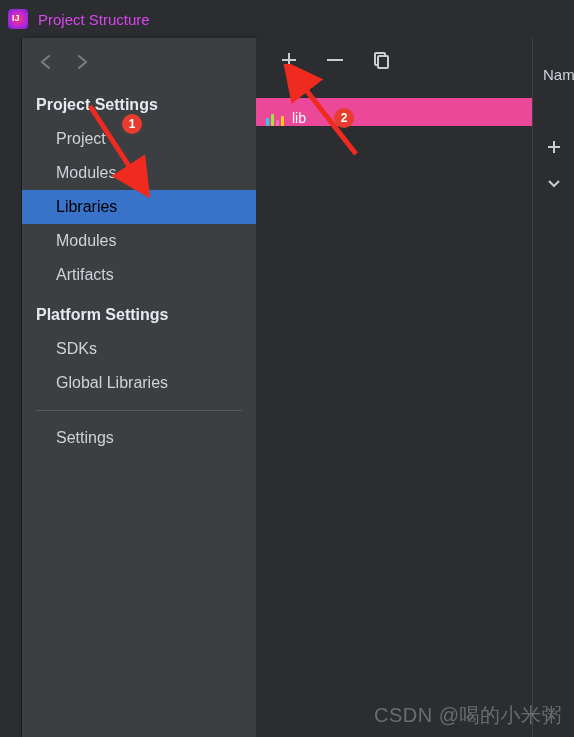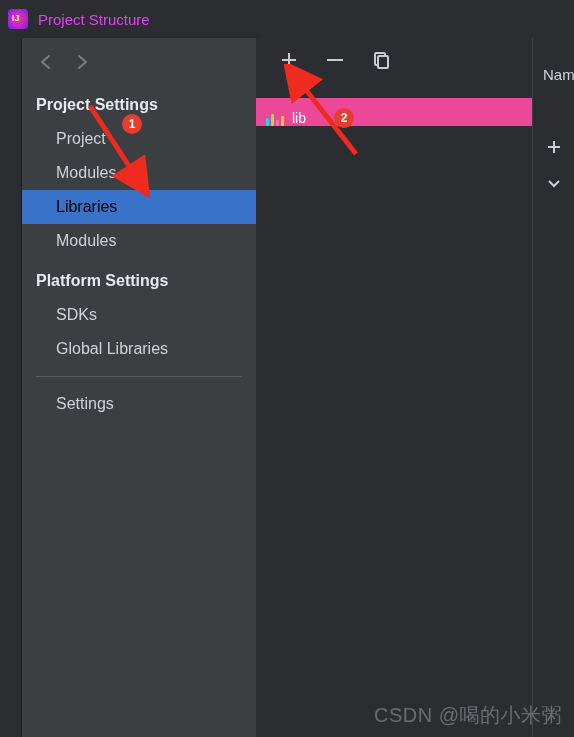--- a/index.html
+++ b/index.html
@@ -207,20 +207,21 @@
             <path d="M7 4 L14 10 L7 16" stroke="#7a7d82" stroke-width="2" fill="none" stroke-linecap="round" stroke-linejoin="round"></path>
           </svg>
       </span>
     </div>
 
     <div class="section-header">Project Settings</div>
     <div class="nav-item">Project</div>
     <div class="nav-item">Modules</div>
     <div class="nav-item selected">Libraries</div>
     <div class="nav-item">Modules</div>
+    <div class="nav-item">Artifacts</div>
 
     <div class="section-header">Platform Settings</div>
     <div class="nav-item">SDKs</div>
     <div class="nav-item">Global Libraries</div>
 
     <div class="divider"></div>
     <div class="nav-item">Settings</div>
   </div>
 
   <div class="center">

